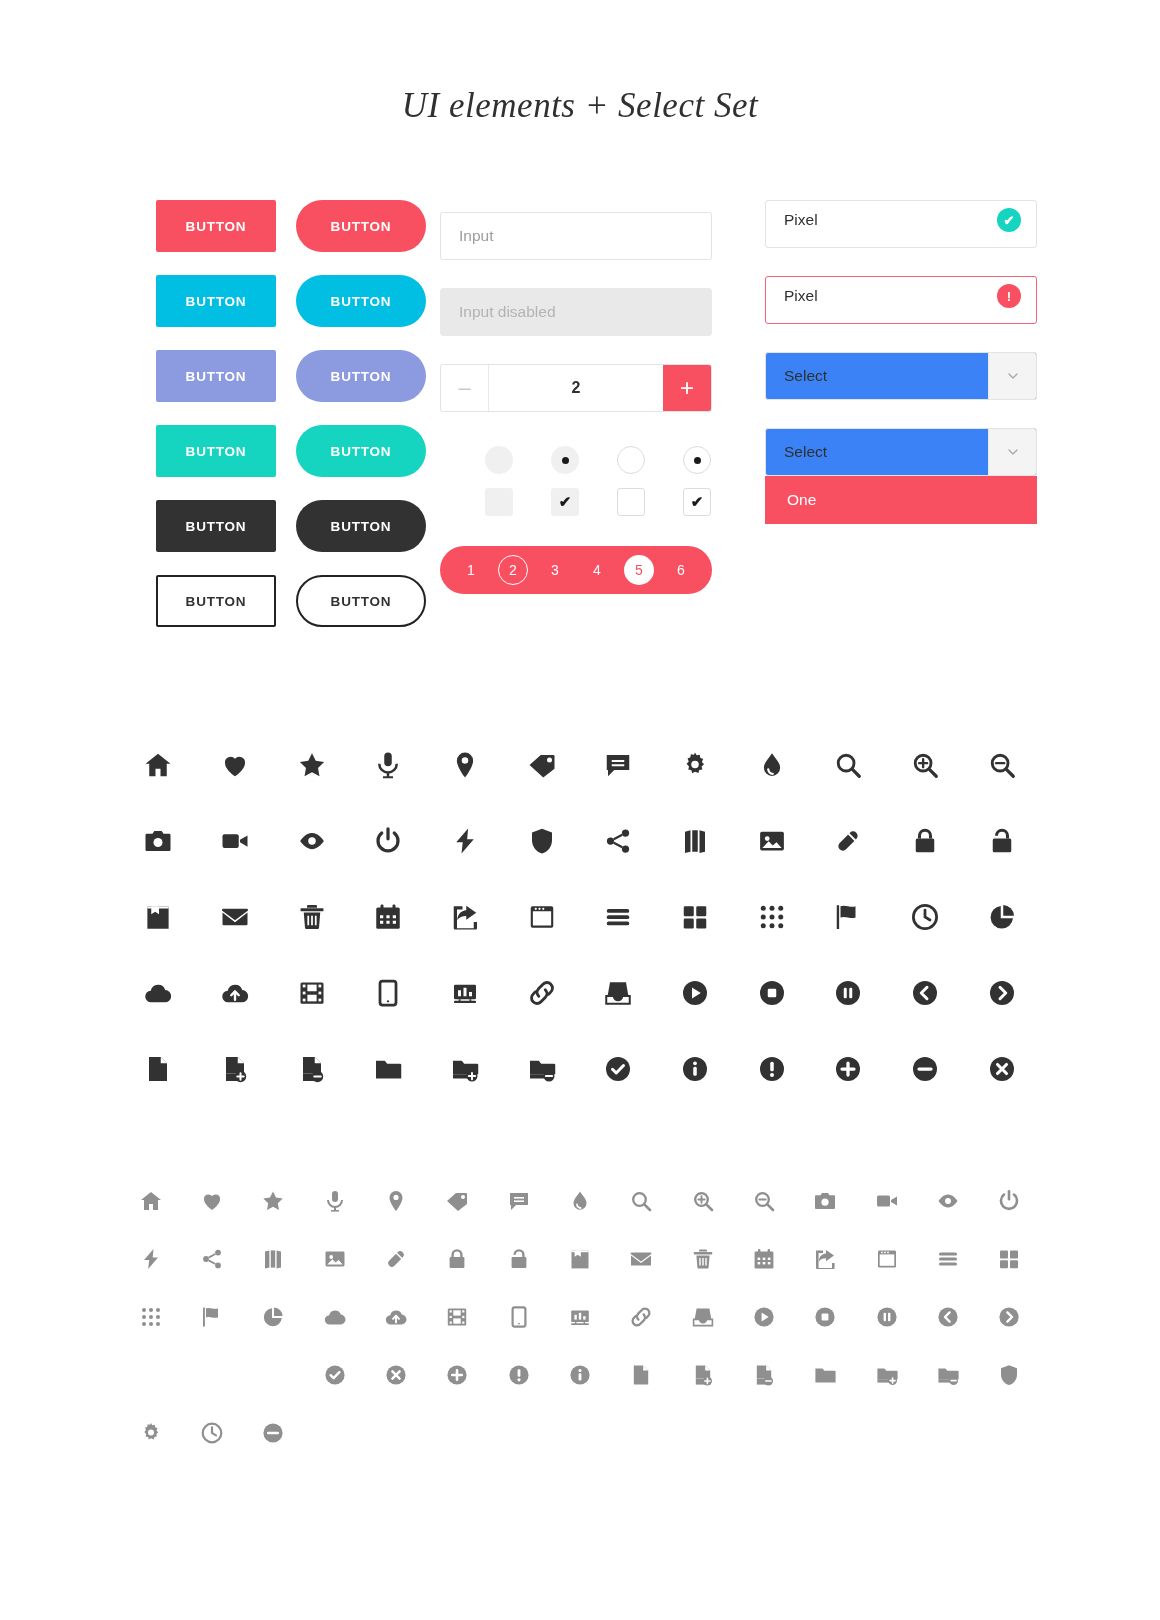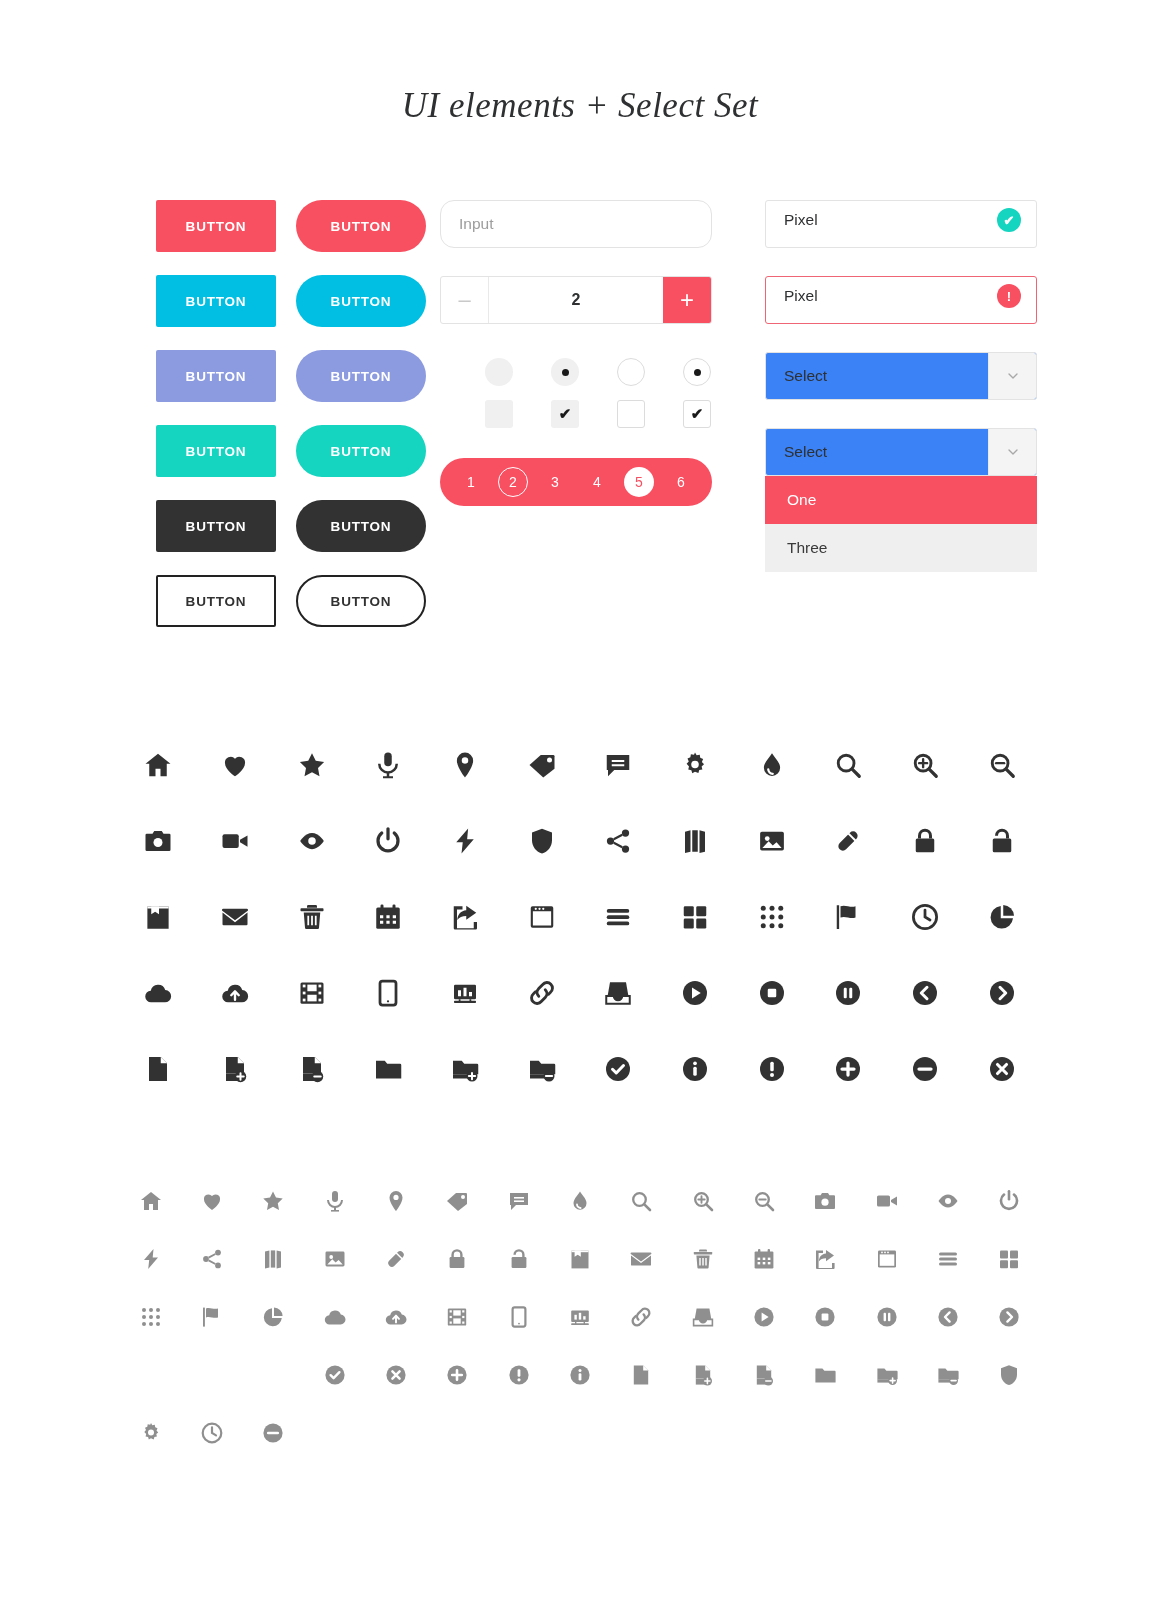--- a/index.html
+++ b/index.html
@@ -48,26 +48,27 @@
   .btn.c-red   { background: #f84f61; }
   .btn.c-blue  { background: #00bfe3; }
   .btn.c-peri  { background: #8c9ae0; }
   .btn.c-teal  { background: #15d4c0; }
   .btn.c-dark  { background: #323232; }
   .btn.c-ghost { background: #ffffff; color: #323232; border: 2px solid #222222; }
 
   
   .field {
     width: 272px; height: 48px;
-    border: 1px solid #e3e3e3; border-radius: 14px;
+    border: 1px solid #e3e3e3; border-radius: 3px;
     background: #fff;
     display: flex; align-items: center;
     padding: 0 18px;
     font-size: 15.5px; color: #9d9d9d;
     margin-bottom: 28px;
+    margin-top: 12px;
   }
   .field.disabled { background: #e9e9e9; border-color: #e9e9e9; color: #b3b3b3; }
 
   
   .stepper {
     width: 272px; height: 48px; display: flex;
     border: 1px solid #e3e3e3; border-radius: 3px; overflow: hidden;
     background: #fff; margin-bottom: 34px;
   }
   .stepper .minus {
@@ -218,20 +219,23 @@
       <button class="btn pill c-ghost">BUTTON</button>
     </div>
   </div>
 
   <div class="col-inputs">
 
     <div class="field">
       <span>Input</span>
     </div>
 
+    <div class="field disabled">
+      <span>Input disabled</span>
+    </div>
 
     <div class="stepper">
       <div class="minus">–</div>
       <div class="val">2</div>
       <div class="plus">+</div>
     </div>
 
     <div class="choice-grid">
       <div class="choice-row">
         <div class="sp-a"></div>
@@ -294,21 +298,20 @@
       <span class="lbl">Select</span>
       <span class="caret">
         <svg viewBox="0 0 24 24" width="16" height="16" aria-hidden="true">
             <path d="M6 9l6 6 6-6" fill="none" stroke="#a8a8a8" stroke-width="2" stroke-linecap="round" stroke-linejoin="round"></path>
           </svg>
       </span>
     </div>
 
     <div class="options">
       <div class="opt sel">One</div>
-      <div class="opt alt2">Three</div>
     </div>
   </div>
 </div>
 
 <div class="icons-dark" id="grid-dark">
     <div class="cell">
       <svg viewBox="0 0 24 24" role="img" aria-label="home-icon" style="color: rgb(50, 50, 50);">
         <path d="M12 3L2 11h3v10h5v-6h4v6h5V11h3z"></path>
       </svg>
     </div>

